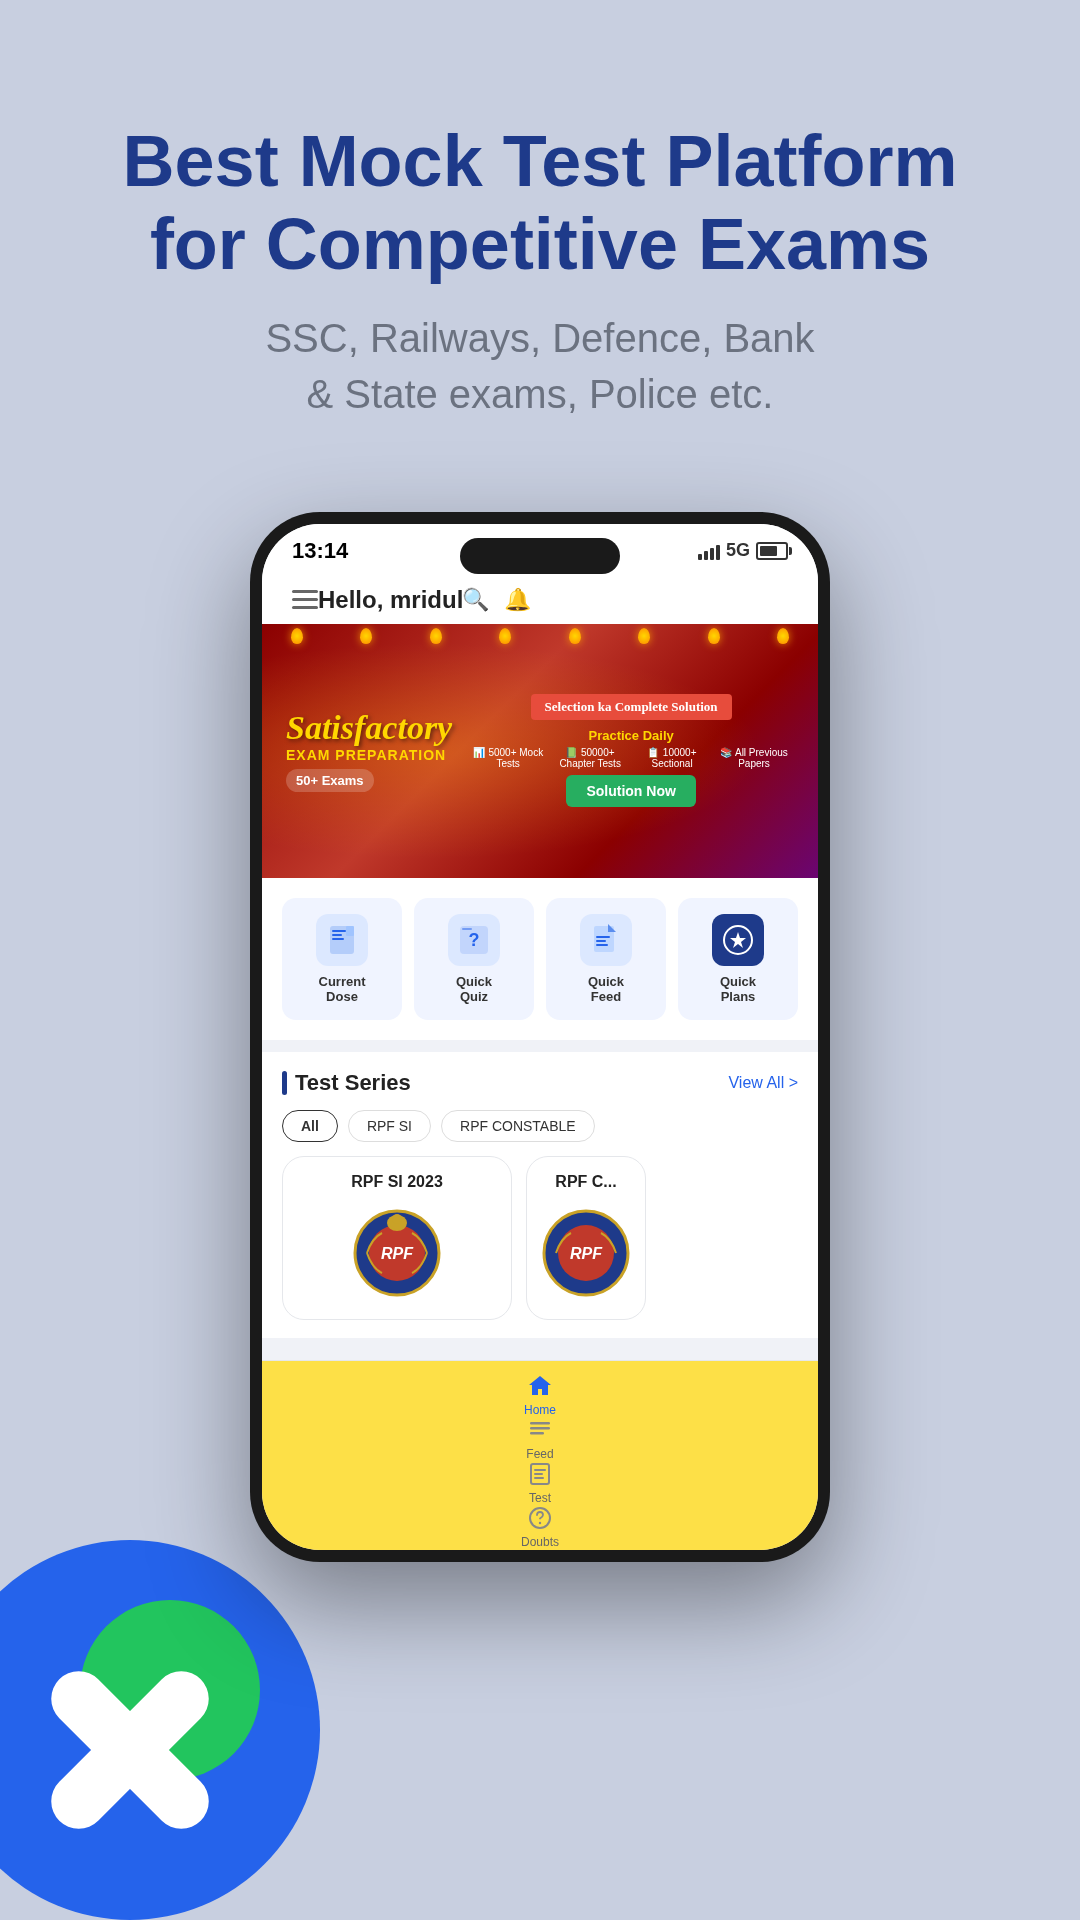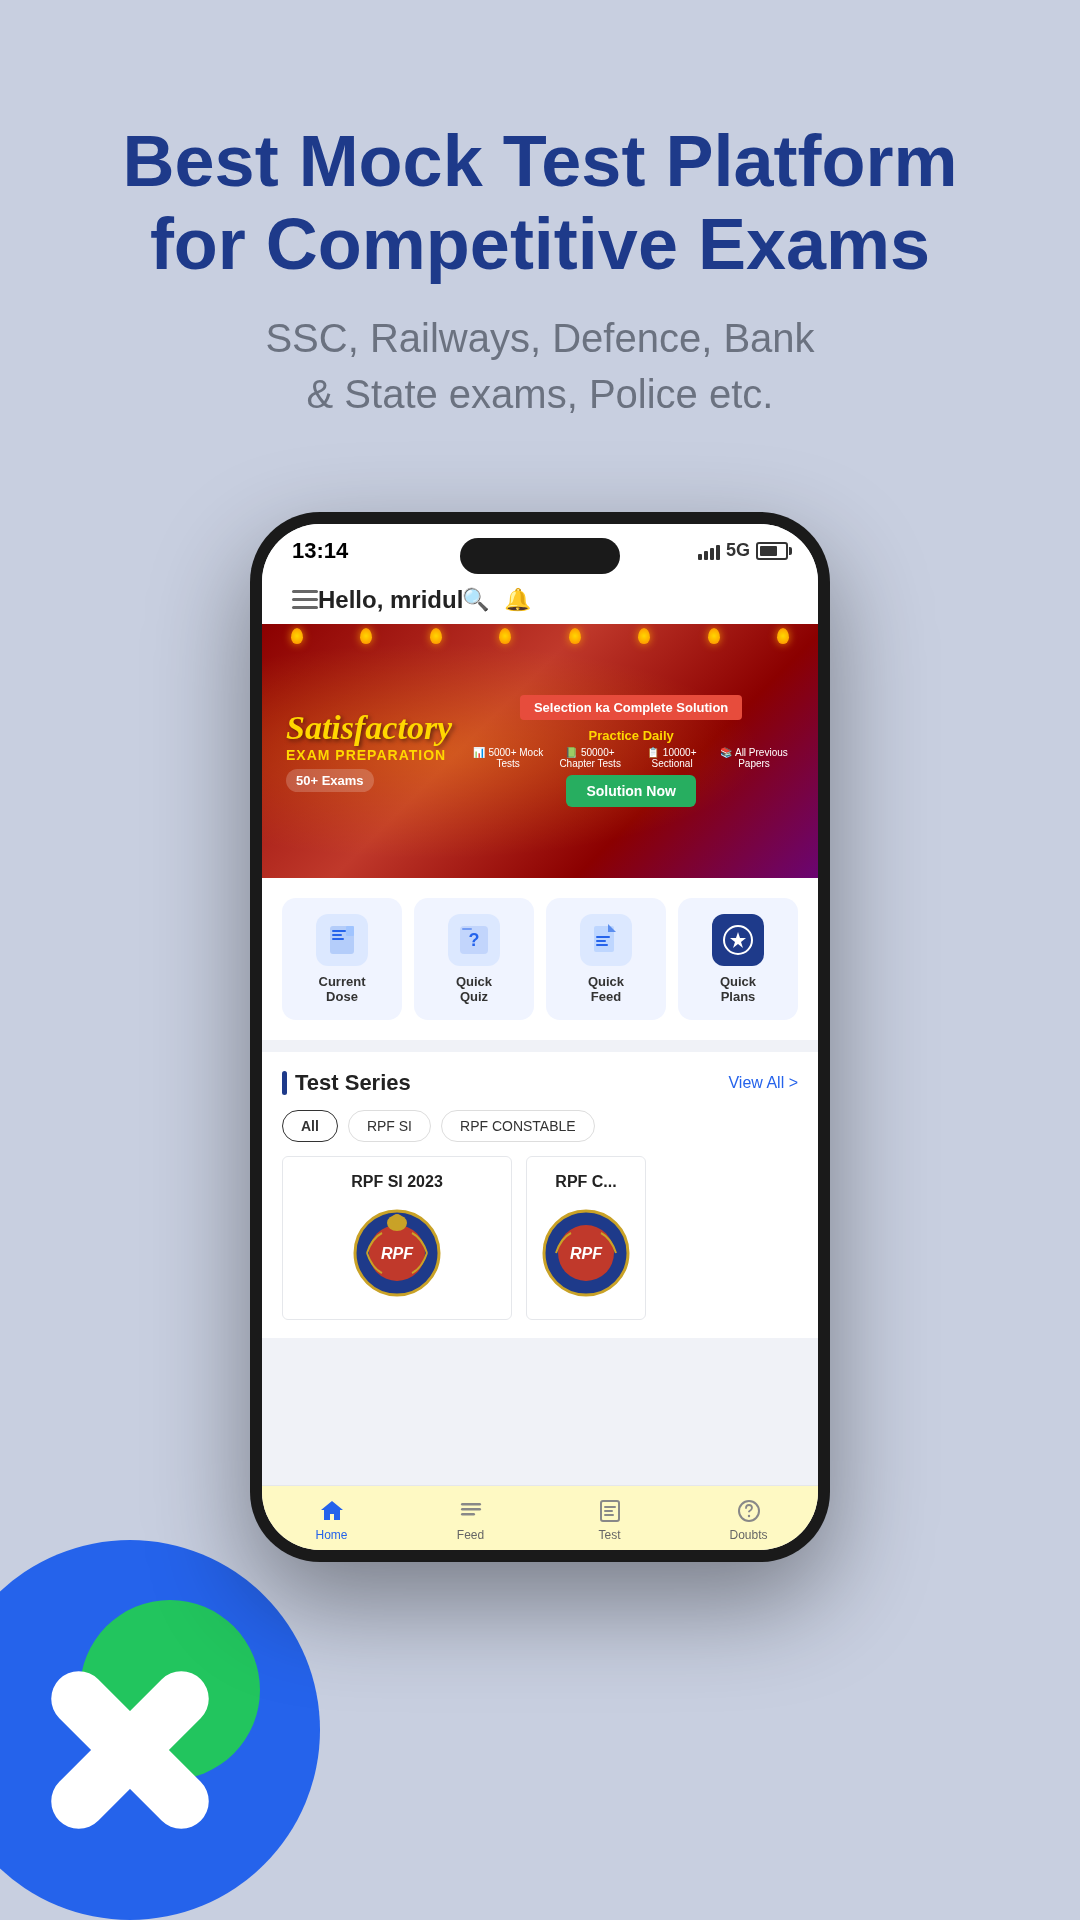--- a/index.html
+++ b/index.html
@@ -292,20 +292,21 @@
 
     .solution-badge {
       background: #e74c3c;
       color: white;
       font-size: 13px;
       padding: 5px 14px;
       border-radius: 4px;
       font-weight: 600;
       margin-bottom: 8px;
       display: inline-block;
+      font-family: Liberation Serif, serif;
     }
 
     .practice-title {
       color: #FFD700;
       font-size: 13px;
       font-weight: 700;
       margin-bottom: 4px;
     }
 
     .stats-grid {
@@ -447,21 +448,21 @@
     .test-cards-row {
       display: flex;
       gap: 14px;
       overflow: hidden;
     }
 
     .test-card {
       width: 230px;
       min-width: 230px;
       background: white;
-      border-radius: 6px;
+      border-radius: 22px;
       border: 1.5px solid #e5e7eb;
       padding: 16px;
       display: flex;
       flex-direction: column;
       align-items: center;
     }
 
     .test-card-title {
       font-size: 16px;
       font-weight: 700;
@@ -473,24 +474,25 @@
     .rpf-logo {
       width: 100px;
       height: 100px;
     }
 
     .bottom-nav {
       position: absolute;
       bottom: 0;
       left: 0;
       right: 0;
-      background: #fef9c3;
-      display: flex;
-      padding: 12px 0 8px;
+      background: #fde047;
+      display: flex;
+      padding: 12px 0 1px;
       border-top: 1px solid #e5e7eb;
+      flex-direction: column;
     }
 
     .bottom-nav-item {
       flex: 1;
       display: flex;
       flex-direction: column;
       align-items: center;
       gap: 4px;
       font-size: 13px;
       color: #666;

